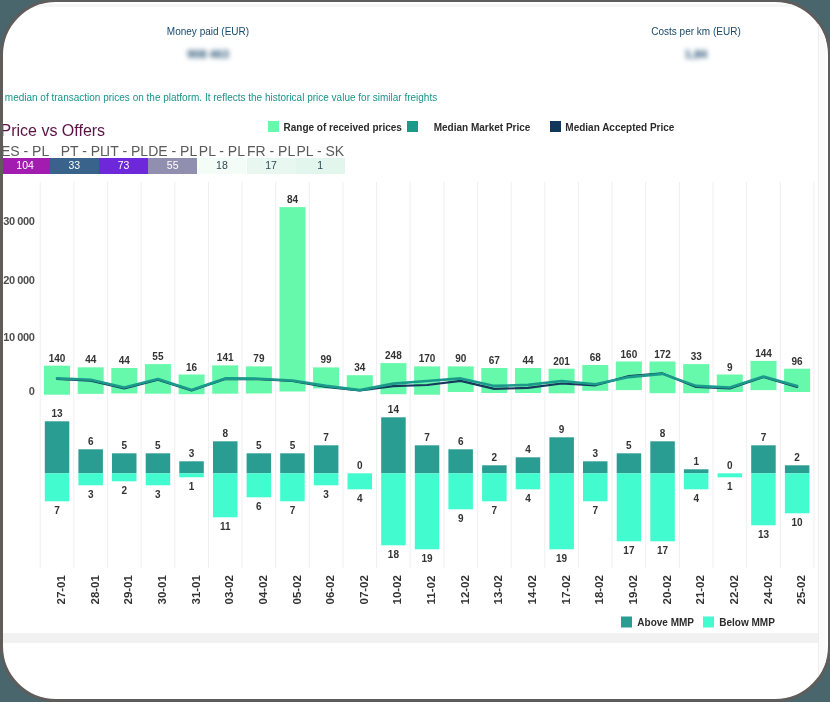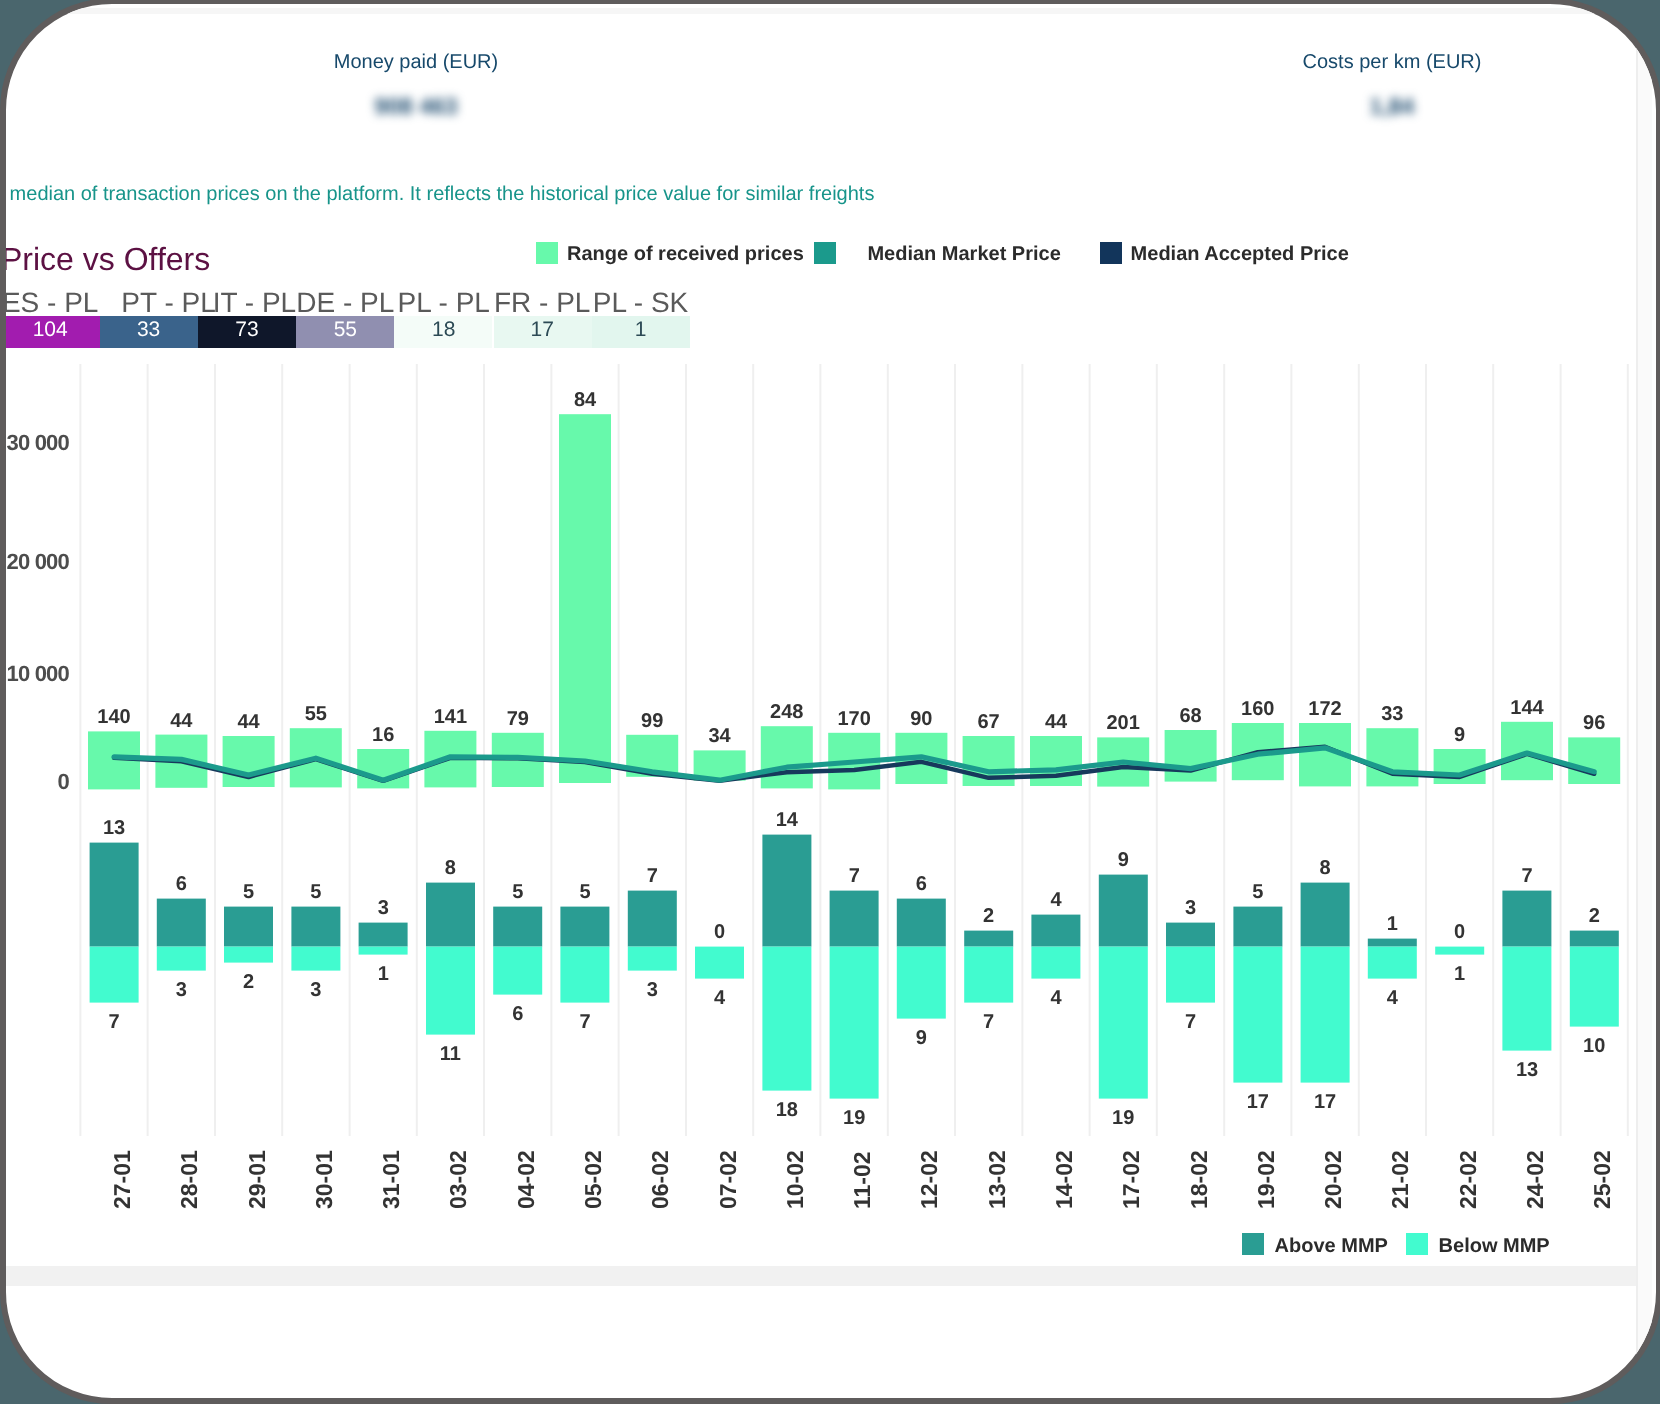--- a/index.html
+++ b/index.html
@@ -41,21 +41,21 @@
   <div class="legt" style="left:279.5px;">Range of received prices</div>
   <div class="leg" style="left:403px;background:#1b9a8c;"></div>
   <div class="legt" style="left:418.7px;padding-left:11px;">Median Market Price</div>
   <div class="leg" style="left:545.5px;background:#12355b;"></div>
   <div class="legt" style="left:561.3px;">Median Accepted Price</div>
 <div class="tablab" style="left:-3.5px;">ES - PL</div>
 <div class="tabcell" style="left:-3.5px;background:#a21caf;color:#fff;">104</div>
 <div class="tablab" style="left:45.7px;margin-left:10px;">PT - PL</div>
 <div class="tabcell" style="left:45.7px;background:#3a638b;color:#fff;">33</div>
 <div class="tablab" style="left:94.9px;text-align:right;">IT - PL</div>
-<div class="tabcell" style="left:94.9px;background:#0f172a;color:#fff;">73</div>
+<div class="tabcell" style="left:94.9px;background:#6d28d9;color:#fff;">73</div>
 <div class="tablab" style="left:144.1px;">DE - PL</div>
 <div class="tabcell" style="left:144.1px;background:#908fb0;color:#fff;">55</div>
 <div class="tablab" style="left:193.3px;">PL - PL</div>
 <div class="tabcell" style="left:193.3px;background:#f4fcf8;color:#2c4a55;">18</div>
 <div class="tablab" style="left:242.5px;">FR - PL</div>
 <div class="tabcell" style="left:242.5px;background:#e8f8f1;color:#2c4a55;">17</div>
 <div class="tablab" style="left:291.7px;">PL - SK</div>
 <div class="tabcell" style="left:291.7px;background:#e2f6ee;color:#2c4a55;">1</div>
   <svg width="824" height="655" style="position:absolute;left:-4px;top:-5px;">
 <line x1="40.2" y1="182" x2="40.2" y2="568" stroke="#efefef" stroke-width="1"></line>

